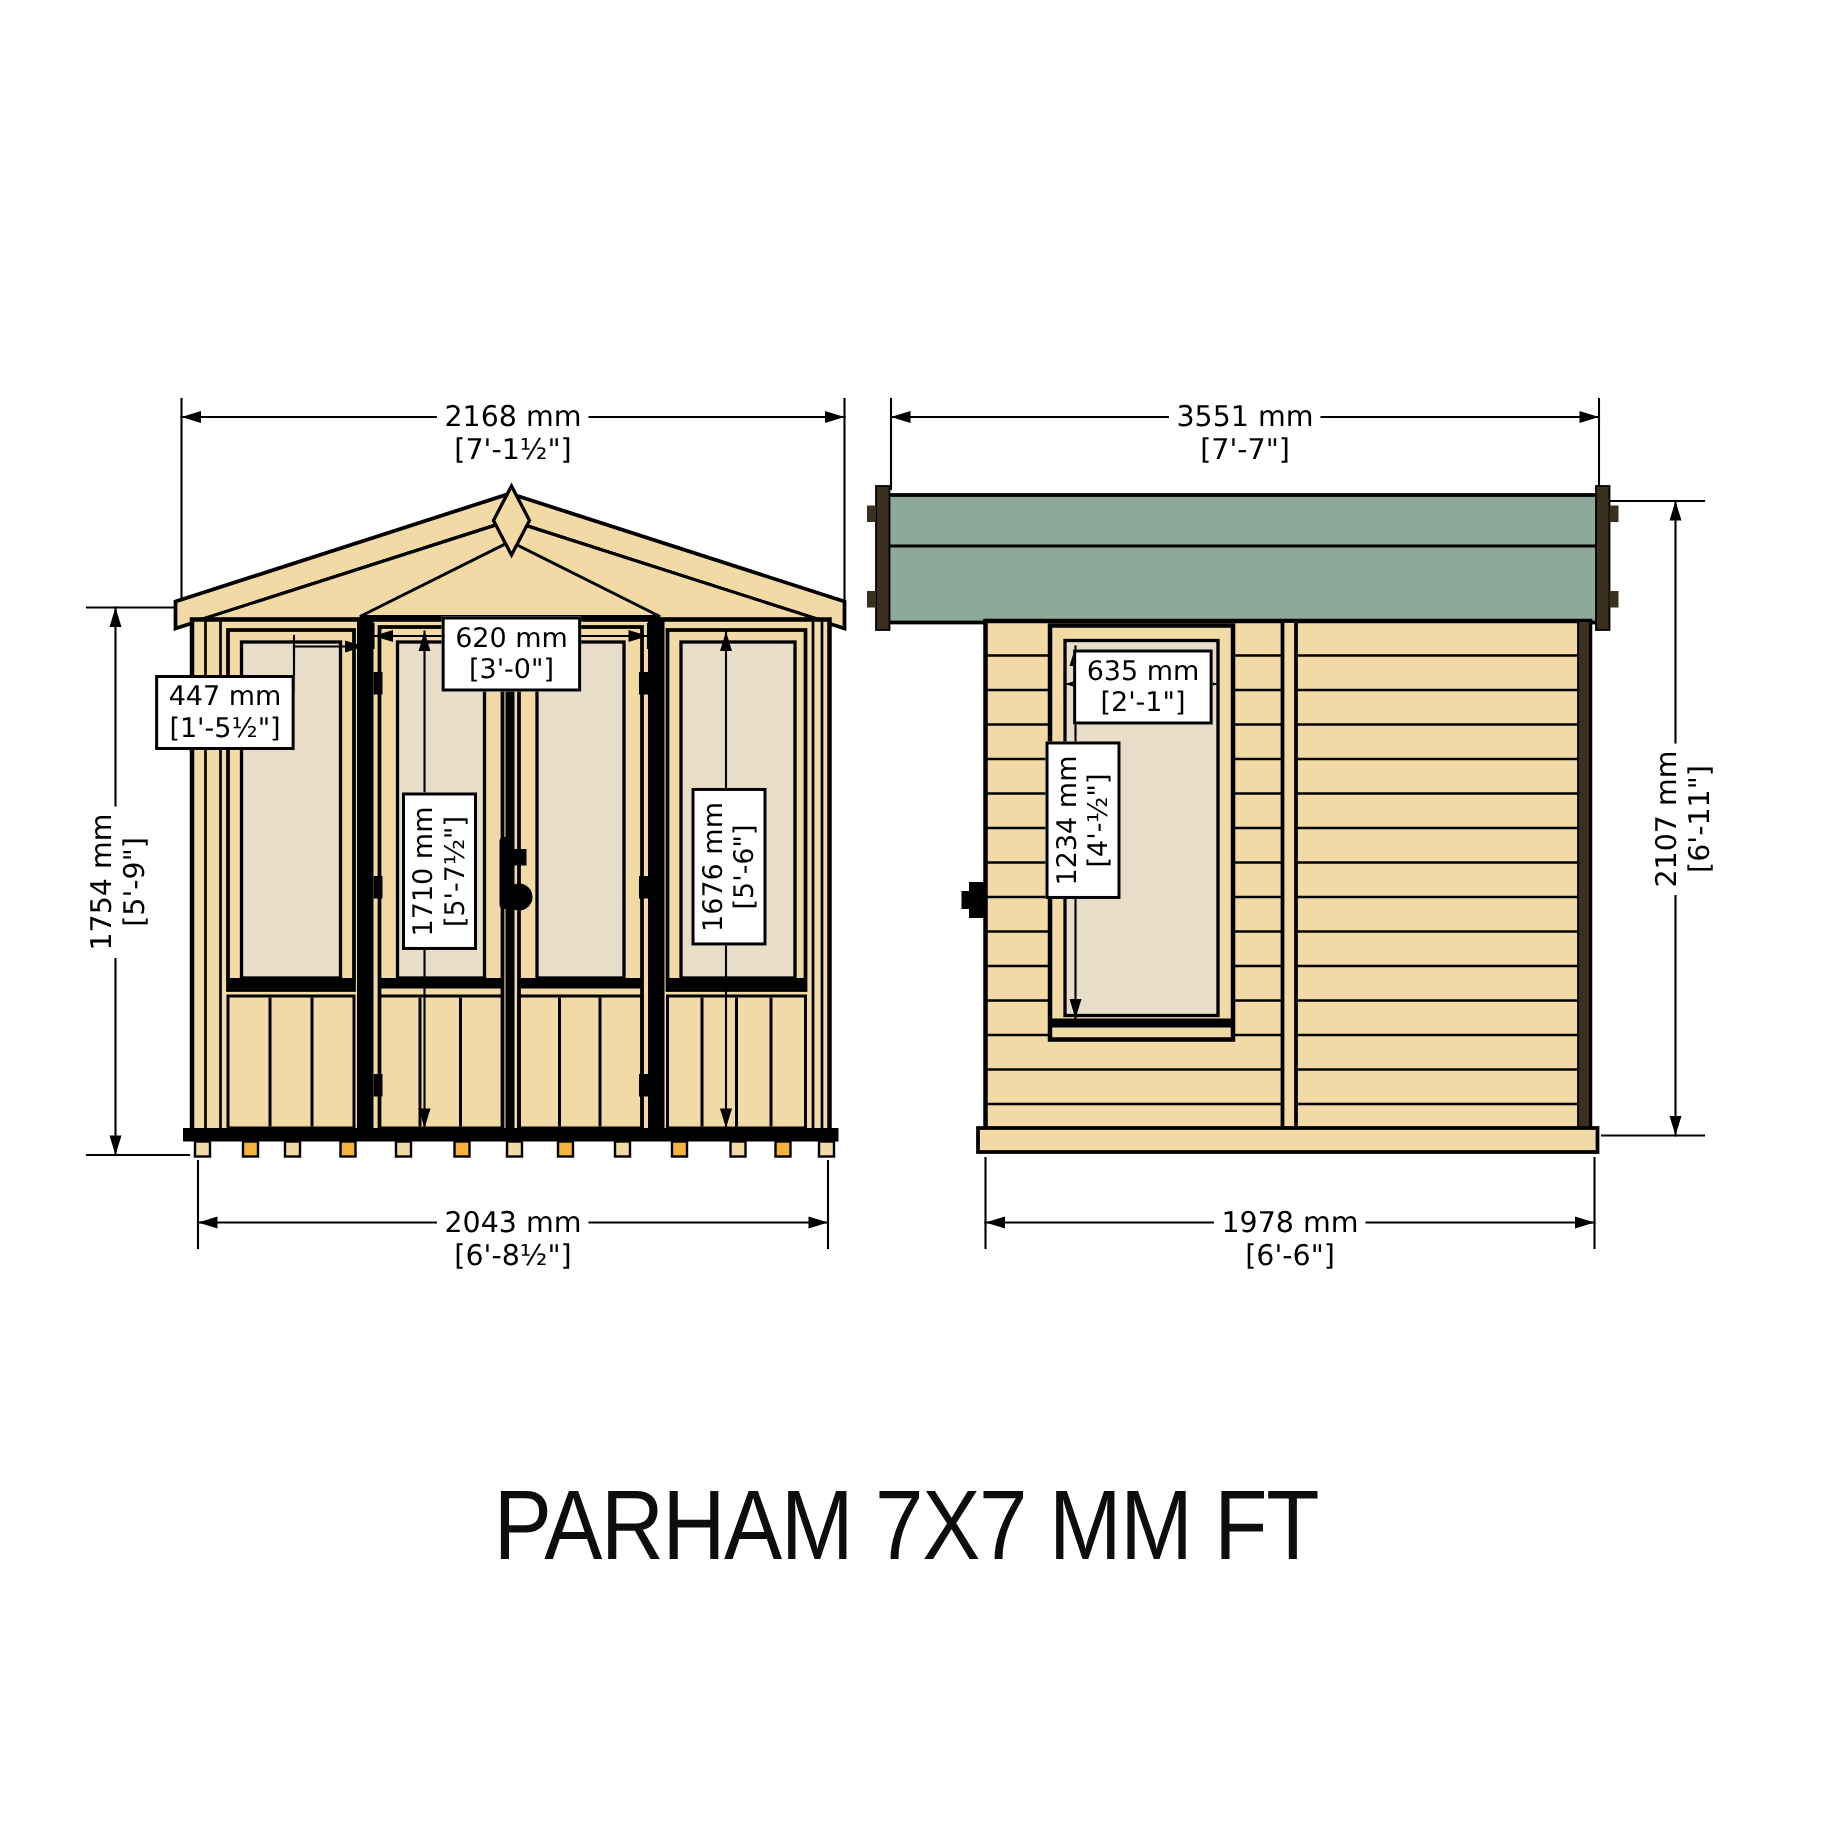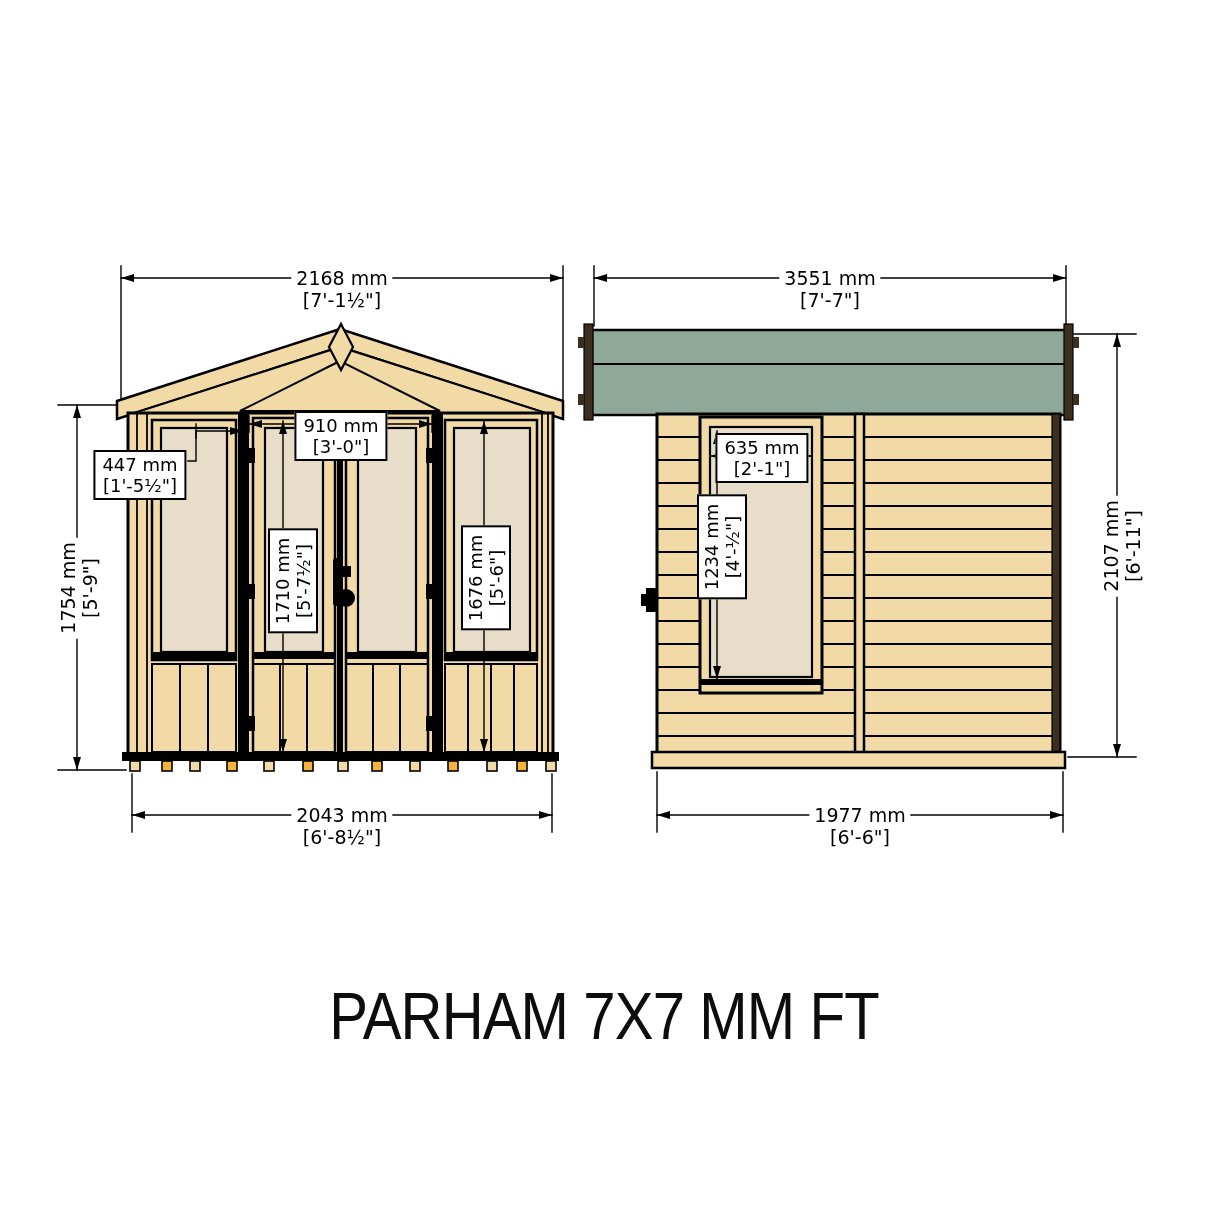--- a/index.html
+++ b/index.html
@@ -310,31 +310,31 @@
     <span>2107 mm</span>
     <span>[6'-11"]</span>
   </div>
 
   <div class="dim" style="left:342px;top:826px">
     <span>2043 mm</span>
     <span>[6'-8½"]</span>
   </div>
 
   <div class="dim" style="left:860px;top:826px">
-    <span>1977 mm</span>
+    <span>1978 mm</span>
     <span>[6'-6"]</span>
   </div>
 
-  <div class="dim box" style="left:140px;top:475px">
+  <div class="dim box" style="left:150px;top:475px">
     <span>447 mm</span>
     <span>[1'-5½"]</span>
   </div>
 
   <div class="dim box" style="left:341px;top:436px">
-    <span>910 mm</span>
+    <span>620 mm</span>
     <span>[3'-0"]</span>
   </div>
 
   <div class="dim box rot" style="left:293px;top:581px">
     <span>1710 mm</span>
     <span>[5'-7½"]</span>
   </div>
 
   <div class="dim box rot" style="left:486px;top:578px">
     <span>1676 mm</span>

